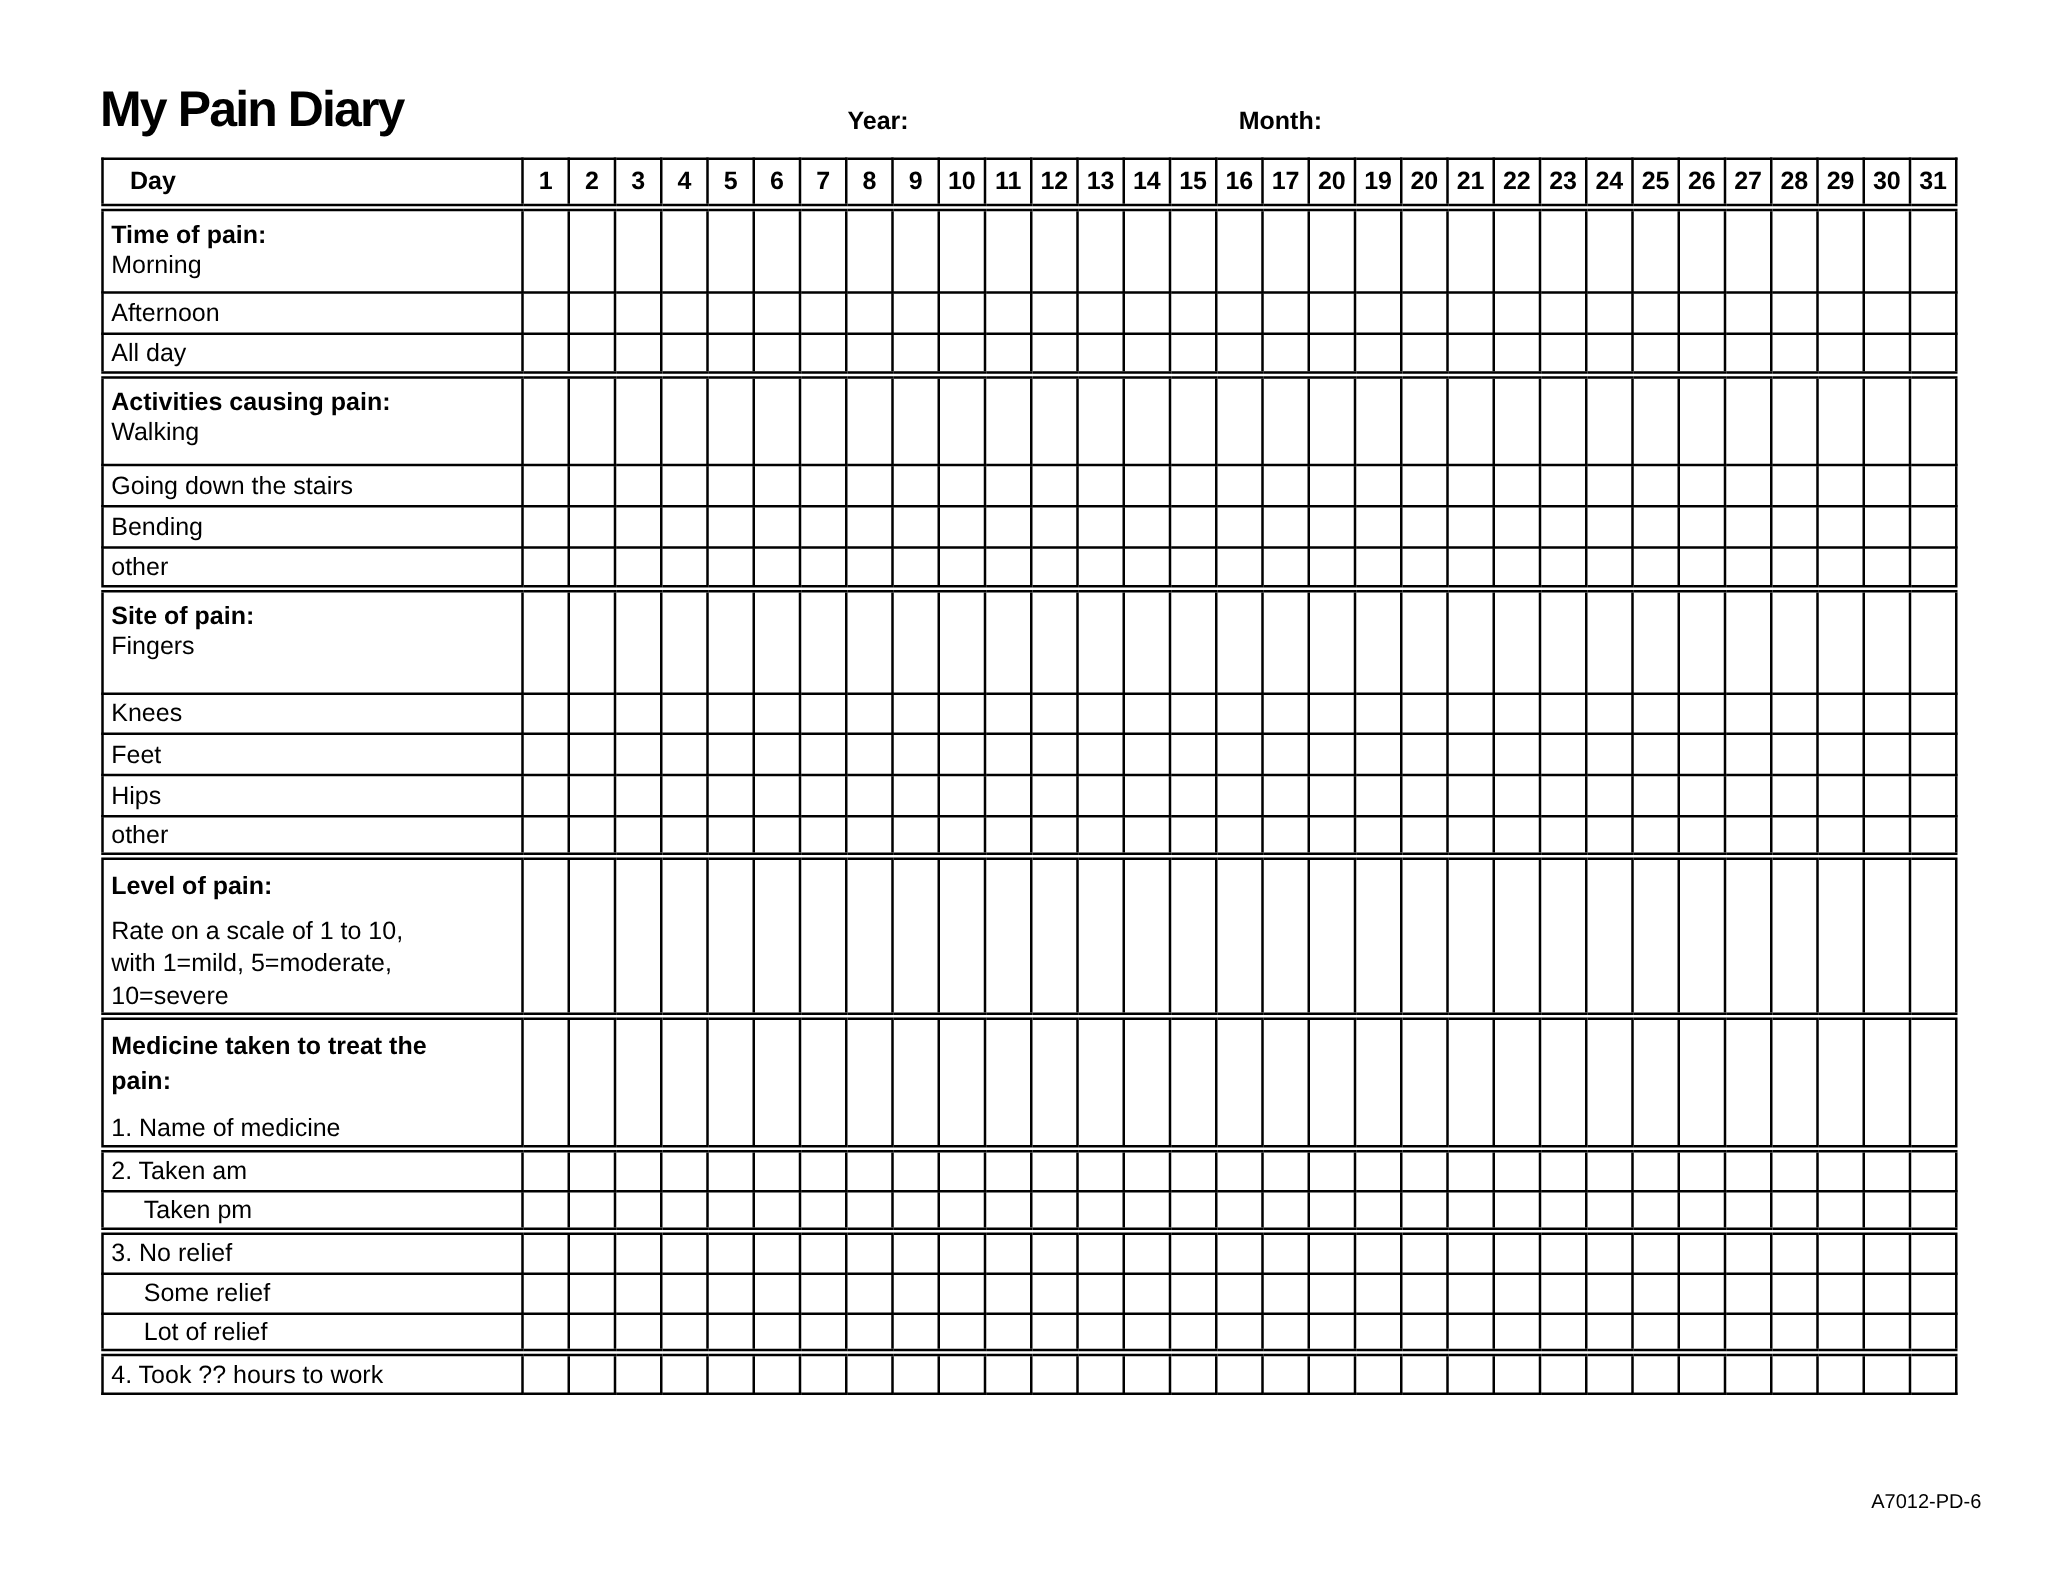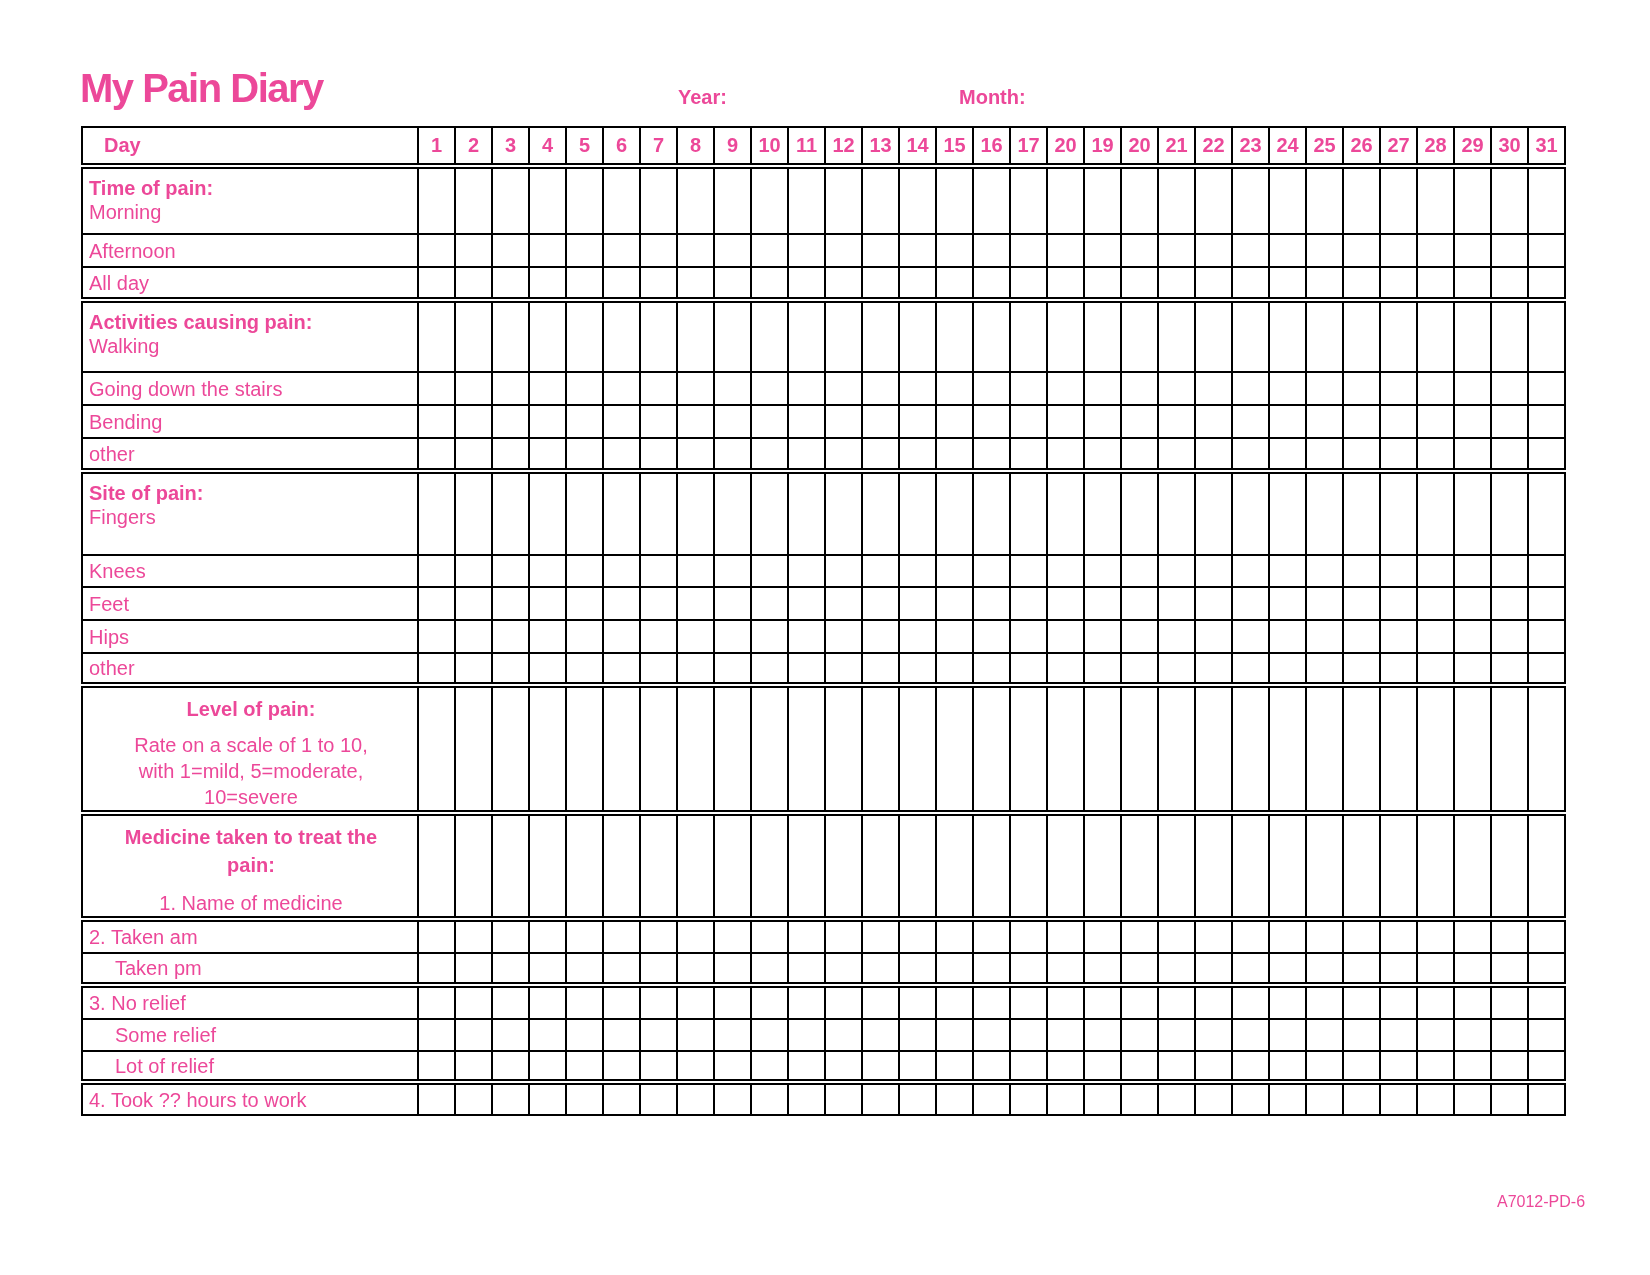--- a/index.html
+++ b/index.html
@@ -1,33 +1,33 @@
 <!DOCTYPE html>
 <html><head>
 <meta charset="utf-8">
 <style>
   html,body{margin:0;padding:0;background:#e8e8e8;}
   .page{
     position:relative;
     width:1650px;height:1275px;
     background:#ffffff;
     font-family:"Liberation Sans","DejaVu Sans",sans-serif;
-    color:#ec4899;
+    color:#000000;
     overflow:hidden;
   }
   
   .title{
     position:absolute;left:80px;top:66px;
     margin:0;
     font-size:40px;font-weight:bold;letter-spacing:-1.5px;
     white-space:nowrap;
   }
   .ym{position:absolute;top:86px;font-size:20px;font-weight:bold;white-space:nowrap;}
   .ym.year{left:678px;}
-  .ym.month{left:959px;}
+  .ym.month{left:991px;}
   .fill-field{display:inline-block;width:170px;height:24px;vertical-align:middle;}
   
   table.diary{
     position:absolute;left:81px;top:126px;
     border-collapse:collapse;table-layout:fixed;
     border:2px solid #ef4444;
   }
   .diary col.c-label{width:336px;}
   .diary col.c-day{width:37px;}
   .diary th,.diary td{border:2px solid #000;padding:0;background:#fff;}
@@ -47,21 +47,21 @@
   
   .diary tr.group td.label{vertical-align:top;height:100%;}
   .diary tr.group .lab{
     display:flex;flex-direction:column;justify-content:space-between;
     box-sizing:border-box;height:100%;
     padding-top:7px;padding-bottom:9px;
   }
   
   .diary tr.tall td.label{vertical-align:top;}
   .diary tr.tall .lab{padding-top:7px;}
-  .diary tr.tall .ln{line-height:26px;text-align:center;}
+  .diary tr.tall .ln{line-height:26px;}
   .diary tr.tall .ln.bold{line-height:28px;}
   .diary tr.row-level .ln.bold{margin-bottom:9px;}
   .diary tr.row-medicine .ln.gap{margin-top:11px;}
   
   tr.row-header{height:39px;}
   tr.row-morning{height:66px;}
   tr.row-afternoon{height:33px;}
   tr.row-allday{height:33px;}
   tr.row-walking{height:72px;}
   tr.row-stairs{height:33px;}

